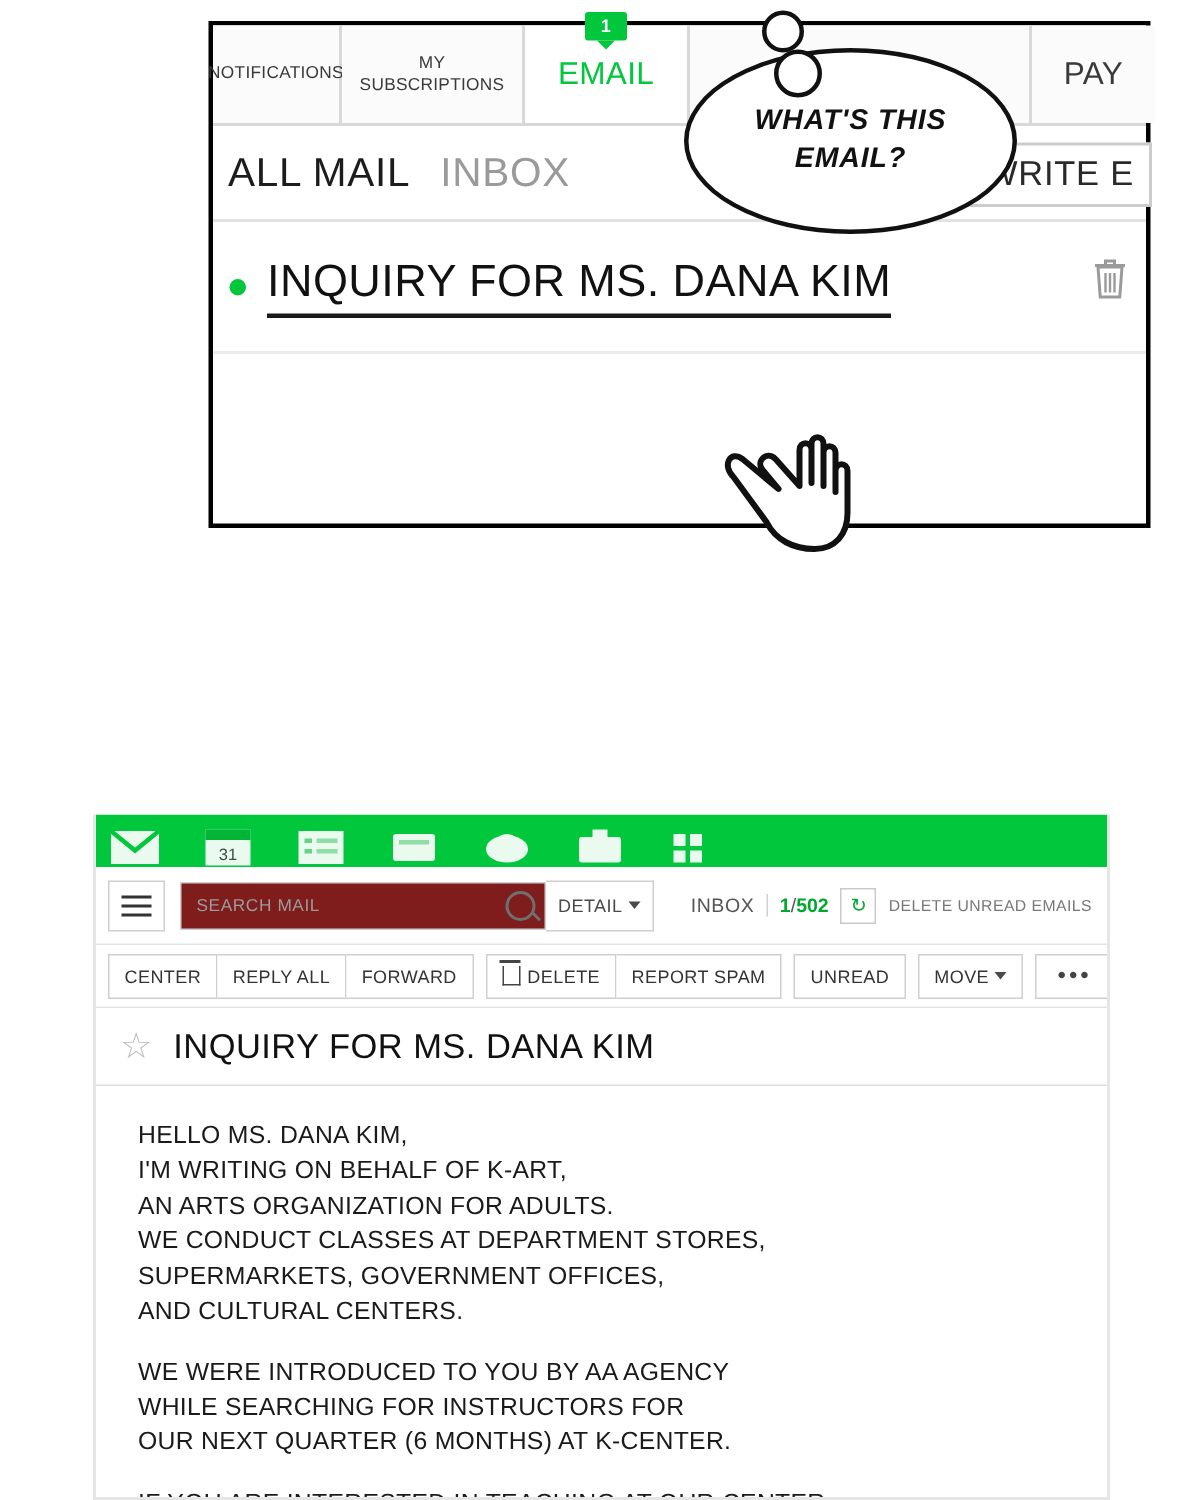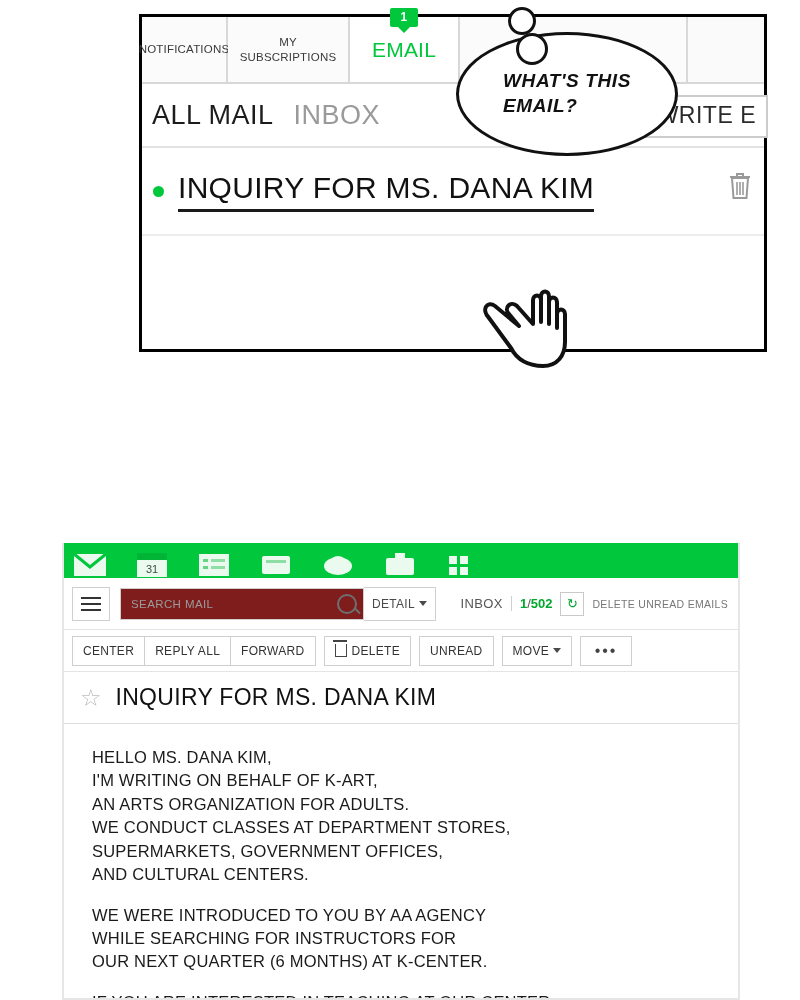--- a/index.html
+++ b/index.html
@@ -173,20 +173,21 @@
     left: 314px;
     top: 15px;
     width: 216px;
     height: 118px;
     border: 3px solid #111;
     border-radius: 50% / 50%;
     background: #ffffff;
     display: flex;
     align-items: center;
     justify-content: center;
+    text-align: center;
     z-index: 5;
   }
   .bubble-text {
     font-size: 19px;
     font-weight: bold;
     color: #111;
     letter-spacing: 0.6px;
     line-height: 1.3;
     font-style: italic;
   }
@@ -439,20 +440,23 @@
     </div>
     <div class="tab tab-subs">
       <span>MY</span>
       <span class="tab-subs-line2">SUBSCRIPTIONS</span>
     </div>
     <div class="tab tab-email">
       <div class="badge">1</div>
       <span>EMAIL</span>
     </div>
     <div class="tab tab-spacer"></div>
+    <div class="tab tab-pay">
+      <span>PAY</span>
+    </div>
   </div>
 
   <div class="subbar">
     <div class="allmail">ALL MAIL</div>
     <div class="inbox-label">INBOX</div>
     <div class="write-btn">WRITE E</div>
   </div>
 
   <div class="mailrow">
     <div class="dot"></div>
@@ -553,20 +557,21 @@
     <div class="grp">
       <div class="btn">CENTER</div>
       <div class="btn">REPLY ALL</div>
       <div class="btn">FORWARD</div>
     </div>
     <div class="grp">
       <div class="btn">
         <span class="trash-glyph"></span>
         <span>DELETE</span>
       </div>
+      <div class="btn">REPORT SPAM</div>
     </div>
     <div class="grp">
       <div class="btn">UNREAD</div>
     </div>
     <div class="grp">
       <div class="btn">
         <span>MOVE</span>
         <span class="caret-down"></span>
       </div>
     </div>

